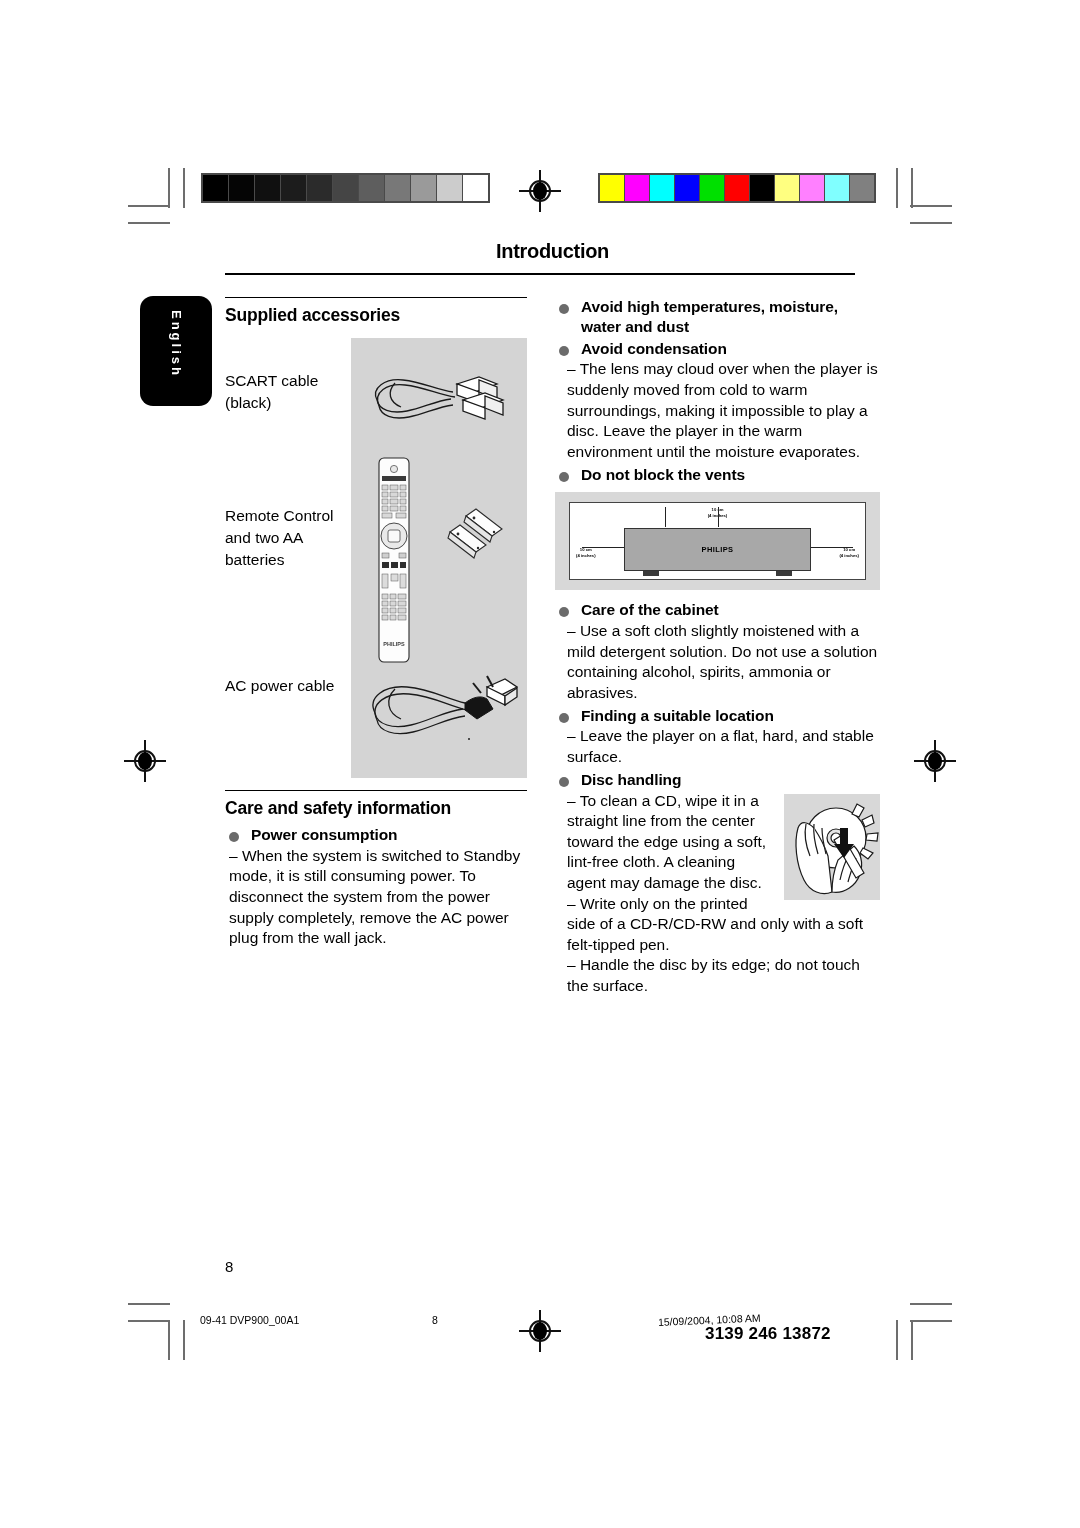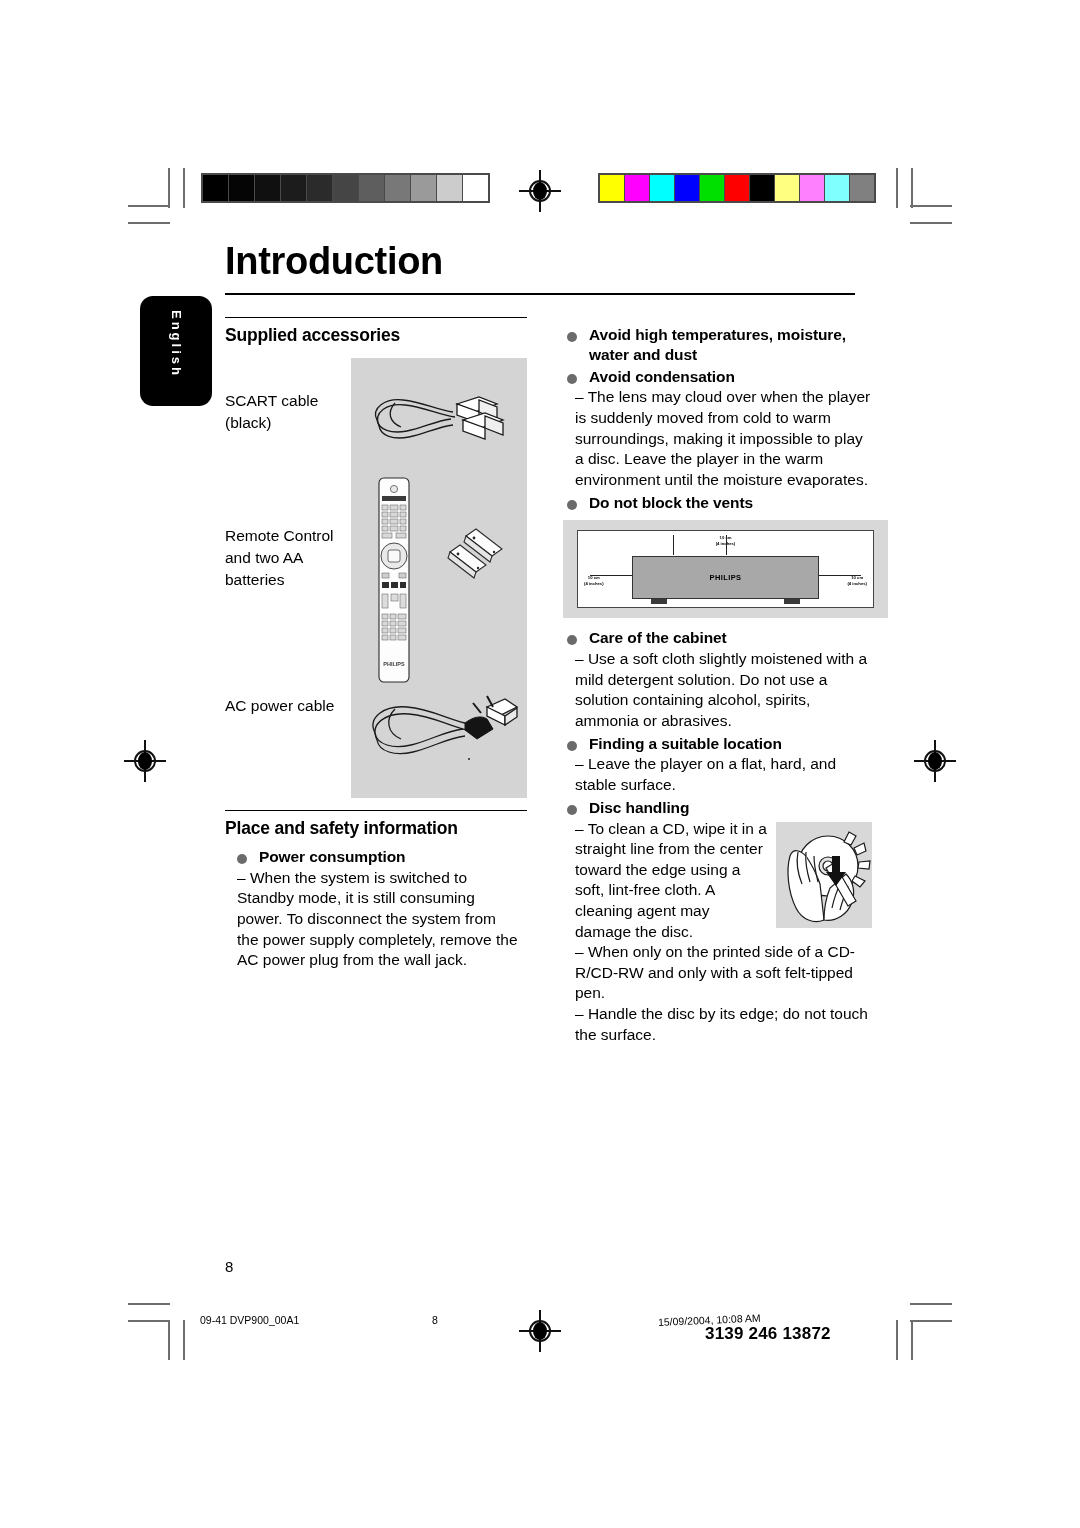--- a/index.html
+++ b/index.html
@@ -36,22 +36,22 @@
 
   
   .bar { position: absolute; display: flex; border: 1px solid #4a4a4a; background: #4a4a4a; gap: 1px; padding: 1px; }
   .bar .sw { width: 24px; height: 26px; }
   .bar.gray .sw { width: 25px; }
 
   
   .content { position: absolute; left: 140px; top: 240px; width: 740px; }
 
   h1.title {
-    font-size: 38px; font-weight: bold; letter-spacing: -0.3px;
-    margin: 0 0 10px 0; padding: 0 0 0 85px;
+    font-size: 20px; font-weight: bold; letter-spacing: -0.3px;
+    margin: 0 0 10px 0; padding: 0 0 0 85px; text-align: center;
   }
   .title-rule { margin-left: 85px; border-top: 2px solid #000; width: 630px; }
 
   .lang-tab {
     position: absolute; left: 0px; top: 56px;
     width: 72px; height: 110px; background: #000; border-radius: 13px;
   }
   .lang-tab span {
     display: block; color: #fff; font-size: 13px; font-weight: bold;
     letter-spacing: 3px;
@@ -72,21 +72,21 @@
     background: #d4d4d4;
   }
   .acc-label { position: absolute; left: 0; font-size: 15.5px; line-height: 1.42; }
   .acc-label.l1 { top: 32px; }
   .acc-label.l2 { top: 167px; }
   .acc-label.l3 { top: 337px; }
 
   .art { position: absolute; }
 
   
-  ul.blist { list-style: none; margin: 8px; padding: 0; }
+  ul.blist { list-style: none; margin: 0; padding: 0; }
   ul.blist > li { position: relative; padding-left: 26px; margin-bottom: 2px; }
   ul.blist > li::before {
     content: ""; position: absolute; left: 4px; top: 7px;
     width: 10px; height: 10px; background: #6b6b6b; border-radius: 50%;
   }
   .bhead { font-size: 15.5px; font-weight: bold; line-height: 1.28; letter-spacing: -0.1px; }
   .bbody { font-size: 15.5px; line-height: 1.33; margin-top: 1px; }
 
   .vent-fig { background: #d8d8d8; padding: 10px 14px; margin: 8px 0 10px -26px; width: 325px; }
   .vent-inner { border: 1px solid #444; background:#fff; height: 78px; position: relative; }
@@ -311,21 +311,21 @@
             </g>
             <g stroke="#1a1a1a" stroke-width="2" fill="none">
               <path d="M120 30 l-8 -10"></path>
                 <path d="M132 24 l-6 -11"></path>
             </g>
             <circle cx="108" cy="76" r="1" fill="#222"></circle>
           </svg>
         </div>
 
         <div class="sec-rule" style="margin-top:4px;"></div>
-        <h2 class="sec-title">Place and safety information</h2>
+        <h2 class="sec-title">Care and safety information</h2>
 
         <ul class="blist">
           <li>
             <div class="bhead">Power consumption</div>
             <div class="bbody" style="margin-left:-22px;">–  When the system is switched to Standby mode, it is still consuming power. To disconnect the system from the power supply completely, remove the AC power plug from the wall jack.</div>
           </li>
         </ul>
       </div>
 
       <div class="col-right">
@@ -402,21 +402,21 @@
                   <path d="M72 64 C69 72 66 80 64 88"></path>
                 </g>
                 <g fill="#ffffff" stroke="#1a1a1a" stroke-width="1.2">
                   <path d="M50 46 l8 -5 l22 38 l-8 5 z"></path>
                 </g>
                 <path d="M56 34 l0 16 l-6 0 l10 14 l10 -14 l-6 0 l0 -16 z" fill="#111"></path>
               </svg>
             </div>
 
             <div class="bbody" style="margin-left:-14px;white-space:pre-line;">–  To clean a CD, wipe it in a straight line from the center toward the edge using a soft, lint-free cloth. A cleaning agent may damage the disc.
-–  When only on the printed side of a CD-R/CD-RW and only with a soft felt-tipped pen.
+–  Write only on the printed side of a CD-R/CD-RW and only with a soft felt-tipped pen.
 –  Handle the disc by its edge; do not touch the surface.</div>
           </li>
         </ul>
       </div>
     </div>
   </div>
 
   <div class="pagenum">8</div>
 
   <div class="crop-h" style="left:128px;top:1303px;width:42px;"></div>

